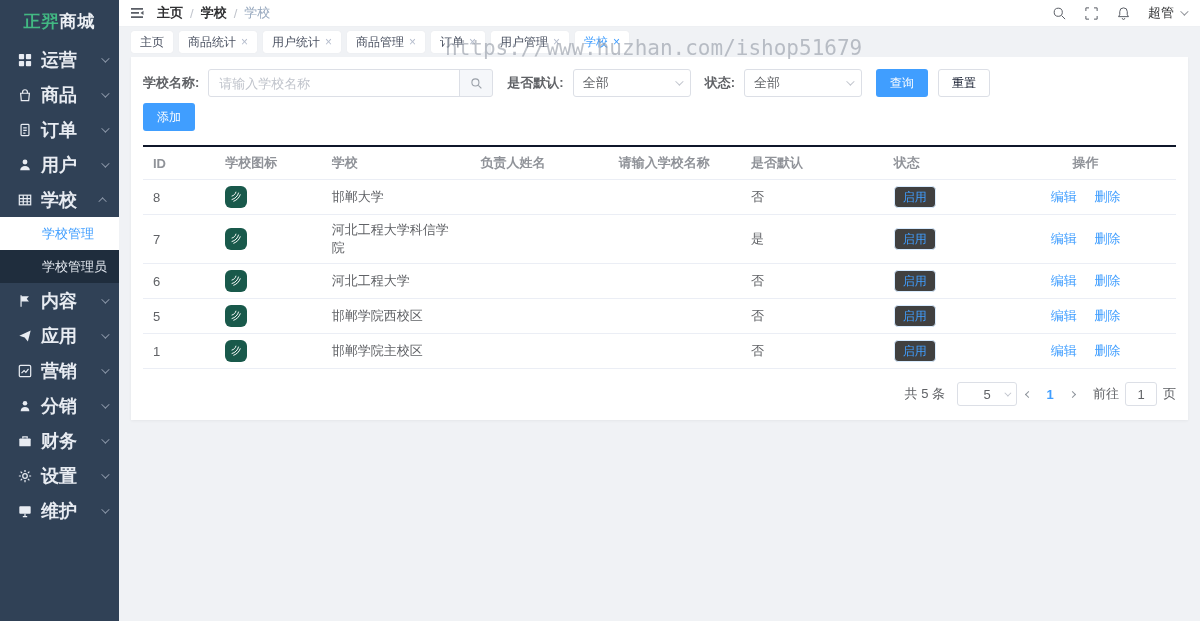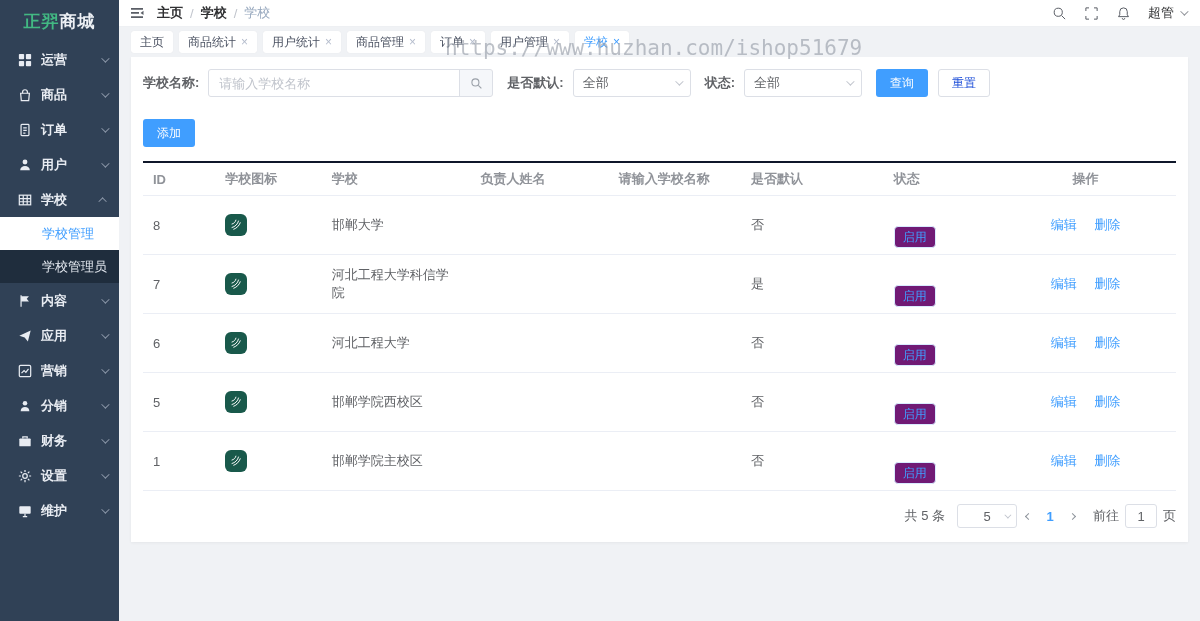--- a/index.html
+++ b/index.html
@@ -12,21 +12,21 @@
   
   .sidebar { width:119px; flex-shrink:0; background:#304156; display:flex; flex-direction:column; }
   .logo { height:42px; display:flex; align-items:center; justify-content:center;
           font-size:17px; font-weight:bold; letter-spacing:1px; }
   .logo .accent { color:#42b983; }
   .logo .rest { color:#eef1f5; }
   .menu { flex:1; }
   .menu-item { height:35px; display:flex; align-items:center; padding:0 12px 0 18px;
                color:#bfcbd9; cursor:pointer; }
   .menu-item .micon { width:14px; height:14px; margin-right:9px; flex-shrink:0; display:inline-flex; }
-  .menu-item .mlabel { flex:1; font-size:13px; font-weight:bold; color:#e8ecf2; }
+  .menu-item .mlabel { flex:1; font-size:18px; font-weight:bold; color:#e8ecf2; }
   .chev { display:inline-block; width:6px; height:6px; border-right:1.3px solid #8b97a8;
           border-bottom:1.3px solid #8b97a8; transform:rotate(45deg) translateY(-2px); }
   .chev.up { transform:rotate(-135deg) translateY(-2px); }
   .submenu { background:#1f2d3d; }
   .submenu-item { height:33px; display:flex; align-items:center; padding-left:42px;
                   color:#e3e8ef; font-size:13px; cursor:pointer; }
   .submenu-item.active { background:#ffffff; color:#409eff; }
   
   .main { flex:1; min-width:0; display:flex; flex-direction:column; position:relative; }
   .navbar { height:27px; background:#fff; border-bottom:1px solid #eef0f3;
@@ -63,34 +63,34 @@
   .search-input input::placeholder { color:#c0c4cc; }
   .search-append { width:33px; background:#f5f7fa; border-left:1px solid #dcdfe6;
                    display:flex; align-items:center; justify-content:center; cursor:pointer; }
   .sel { width:118px; height:28px; border:1px solid #dcdfe6; border-radius:3px; background:#fff;
          display:flex; align-items:center; justify-content:space-between; padding:0 9px;
          color:#606266; cursor:pointer;gap:25px; }
   .sel .chev { border-color:#c0c4cc; } .ml14 { margin-left:14px; } .ml10 { margin-left:10px; }
   .btn { height:28px; padding:0 13px; border-radius:3px; font-size:12px; display:inline-flex;
          align-items:center; cursor:pointer; border:1px solid transparent; font-family:inherit; }
   .btn-primary { background:#409eff; color:#fff; }
-  .btn-plain { background:#fff; color:#1d4ed8; border-color:#dcdfe6; }
-  .add-row { margin-top:22px; }
+  .btn-plain { background:#fff; color:#0f172a; border-color:#dcdfe6; }
+  .add-row { margin-top:6px; }
   
   table { width:100%; border-collapse:collapse; margin-top:14px; table-layout:fixed;
           border-top:2px solid #0f172a; }
   th { font-size:13px; color:#909399; font-weight:bold; text-align:left; padding:7px 10px;
        border-bottom:1px solid #ebeef5; }
   td { font-size:13px; color:#606266; padding:6px 10px; border-bottom:1px solid #ebeef5;
        height:33px; }
   th.c-ops, td.c-ops { text-align:center; }
   .school-logo { width:22px; height:22px; border-radius:6px; background:#19594b;
                  display:inline-flex; align-items:center; justify-content:center; }
   .tag { display:inline-block; height:22px; line-height:20px; padding:0 8px; font-size:12px;
-         background:#701a75; border:1px solid #d9ecff; color:#409eff; border-radius:4px;margin-top:24px; }
+         background:#404040; border:1px solid #d9ecff; color:#409eff; border-radius:4px; }
   .op-link { color:#409eff; text-decoration:none; margin:0 7px; cursor:pointer; }
   
   .pager { display:flex; align-items:center; justify-content:flex-end; margin-top:13px;
            font-size:13px; color:#606266; }
   .pager .total { margin-right:12px; }
   .psize { width:60px; height:24px; border:1px solid #dcdfe6; border-radius:3px; position:relative;
            display:flex; align-items:center; justify-content:center; cursor:pointer; color:#606266; }
   .psize .chev { position:absolute; right:7px; border-color:#c0c4cc; width:5px; height:5px; }
   .parrow { width:22px; height:24px; display:inline-flex; align-items:center; justify-content:center;
             cursor:pointer; }

